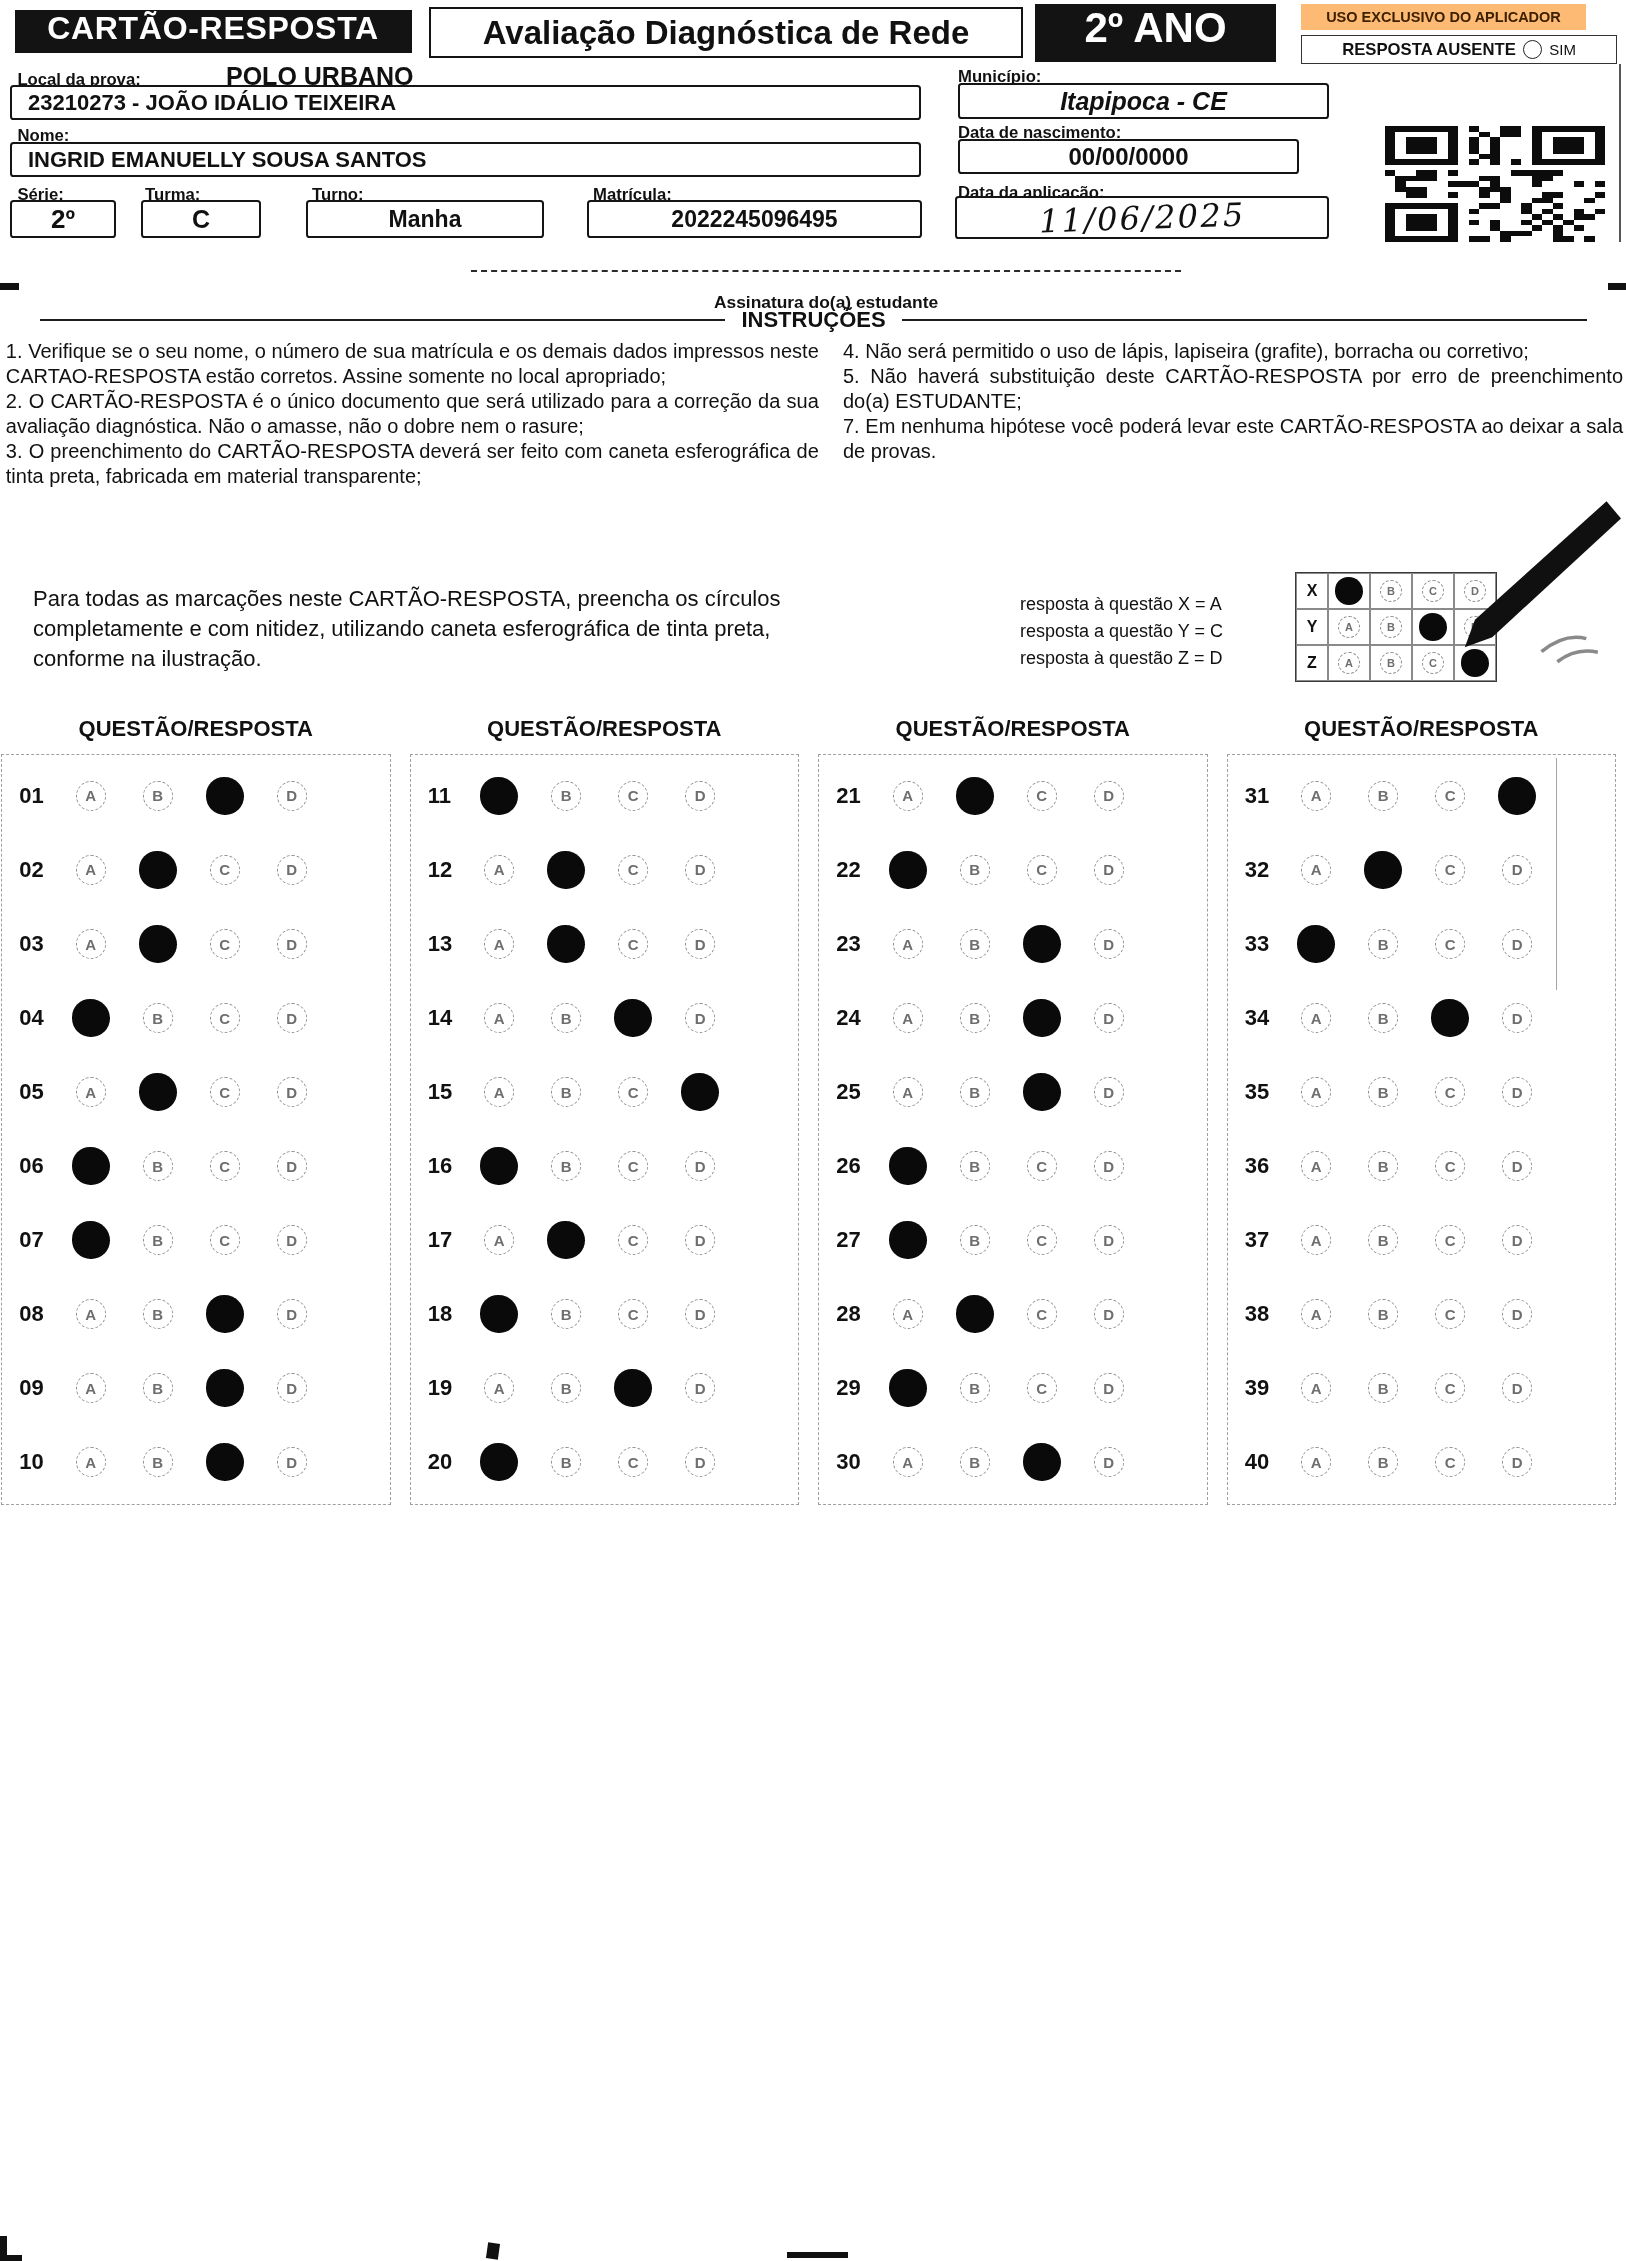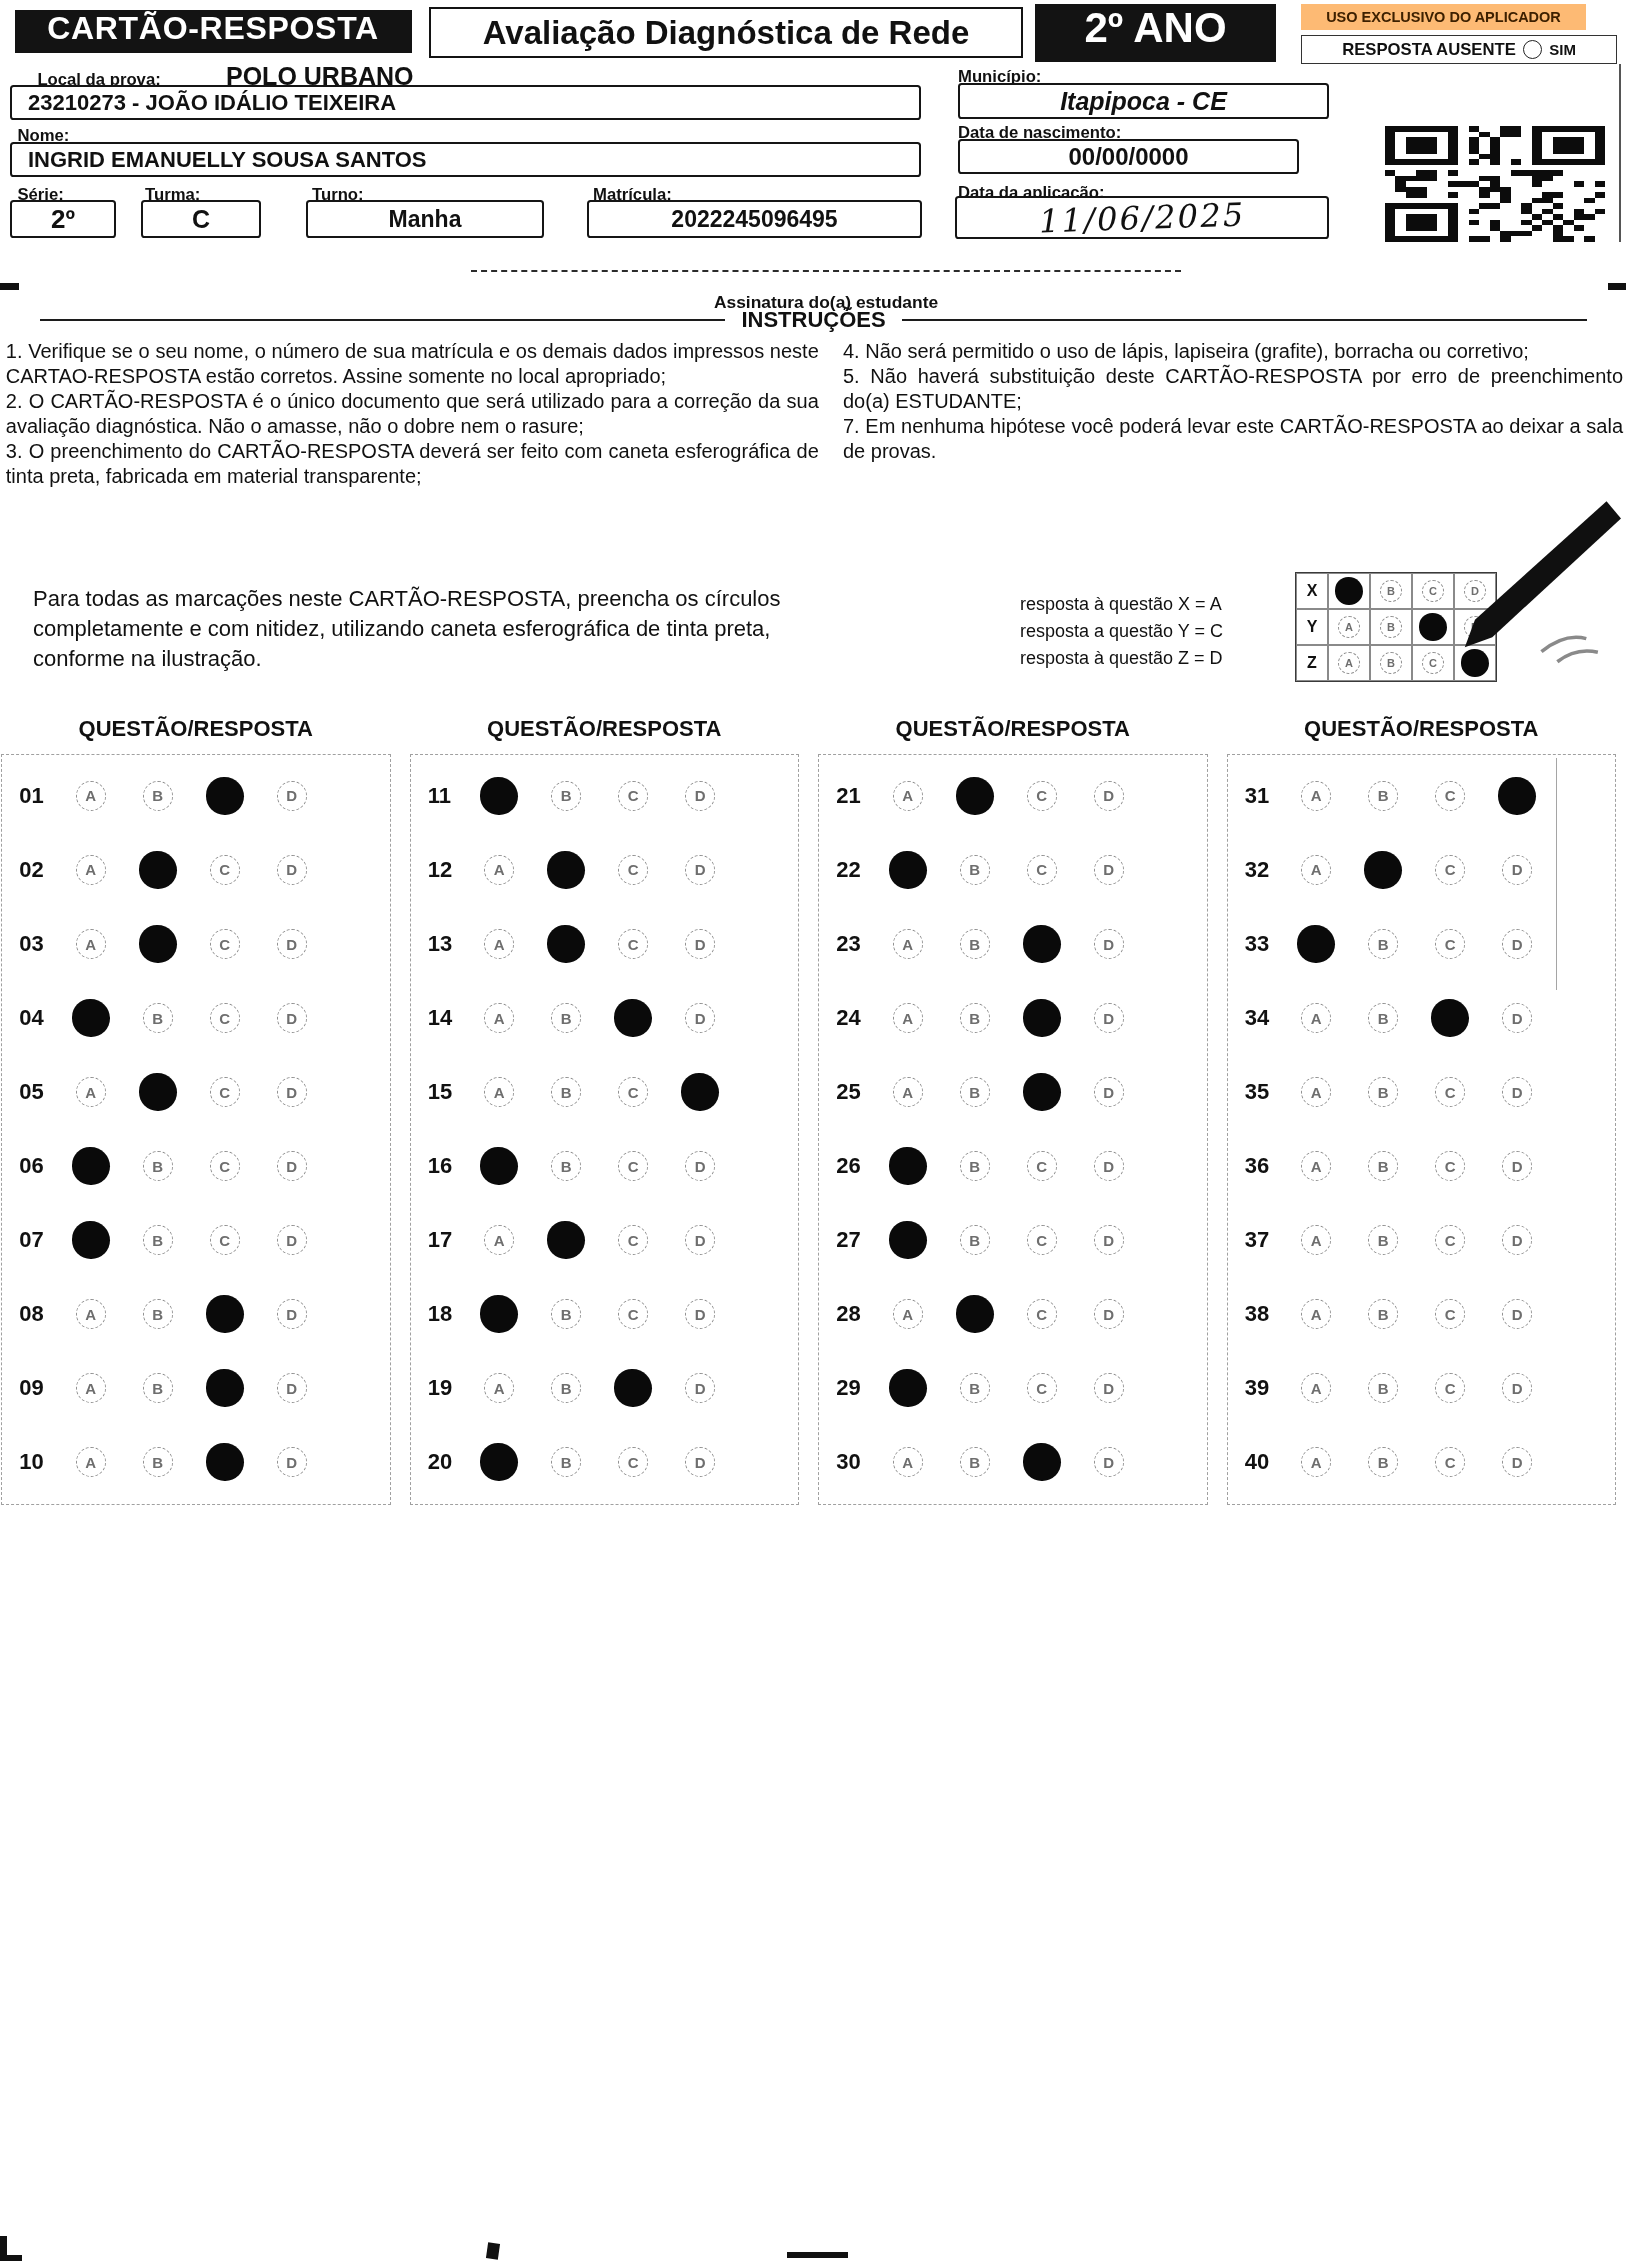--- a/index.html
+++ b/index.html
@@ -9,21 +9,21 @@
   .abs { position:absolute; }
 
   
   .black-box { background:#131313; color:#fff; display:flex; align-items:flex-start; justify-content:center; font-weight:bold; }
   .cartao { left:14.5px; top:10px; width:397px; height:43px; font-size:32px; letter-spacing:0.7px; }
   .title-box { left:429px; top:7.2px; width:594px; height:51px; border:2.9px solid #131313; display:flex; align-items:center; justify-content:center; font-weight:bold; font-size:33px; }
   .ano { left:1035px; top:4.3px; width:241px; height:58px; font-size:42px; }
   .uso-box { left:1301px; top:4.3px; width:285px; height:26px; background:#fdba74; color:#3d2000; display:flex; align-items:center; justify-content:center; font-weight:bold; font-size:14.5px; }
   .ausente-box { left:1301px; top:35px; width:316px; height:29px; border:1.4px solid #333; display:flex; align-items:center; justify-content:center; gap:7.2px; font-weight:bold; font-size:16.7px; }
   .circle-opt { width:19px; height:19px; border:1.4px solid #222; border-radius:50%; display:inline-block; }
-  .ausente-sim { font-weight:bold; font-size:15px; }
+  .ausente-sim { font-weight:normal; font-size:15px; }
 
   
   .lbl { position:absolute; font-weight:bold; font-size:16.7px; }
   .free-val { position:absolute; font-weight:bold; font-size:25px; }
   .fbox { position:absolute; border:2.2px solid #151515; border-radius:3.6px; display:flex; align-items:center; font-weight:bold; background:#fff; }
   .fbox.pad { padding-left:16px; }
   .fbox.center { justify-content:center; }
   .handwrite { font-family:"DejaVu Serif", serif; font-style:italic; font-weight:normal; font-size:32px; transform:rotate(-2deg); letter-spacing:2.2px; }
 
   
@@ -86,21 +86,21 @@
   <div class="abs uso-box">
     <span>USO EXCLUSIVO DO APLICADOR</span>
   </div>
   <div class="abs ausente-box">
     <span>RESPOSTA AUSENTE</span>
     <span class="circle-opt"></span>
     <span class="ausente-sim">SIM</span>
   </div>
   <div class="gray-line" style="left:1619px; top:64px; width:2.2px; height:178px;"></div>
 
-  <span class="lbl" style="left:17.4px; top:70px;margin-left:20px;">Local da prova:</span>
+  <span class="lbl" style="left:17.4px; top:70px;">Local da prova:</span>
   <span class="free-val" style="left:226px; top:62px;">POLO URBANO</span>
 
   <div class="fbox pad" style="left:10px; top:85px; width:911px; height:35px; font-size:22px;">
     <span>23210273 - JOÃO IDÁLIO TEIXEIRA</span>
   </div>
 
   <span class="lbl" style="left:958px; top:67px;">Município:</span>
   <div class="fbox center" style="left:958px; top:83px; width:371px; height:36px; font-size:25px;font-style:italic;">
     <span>Itapipoca - CE</span>
   </div>

